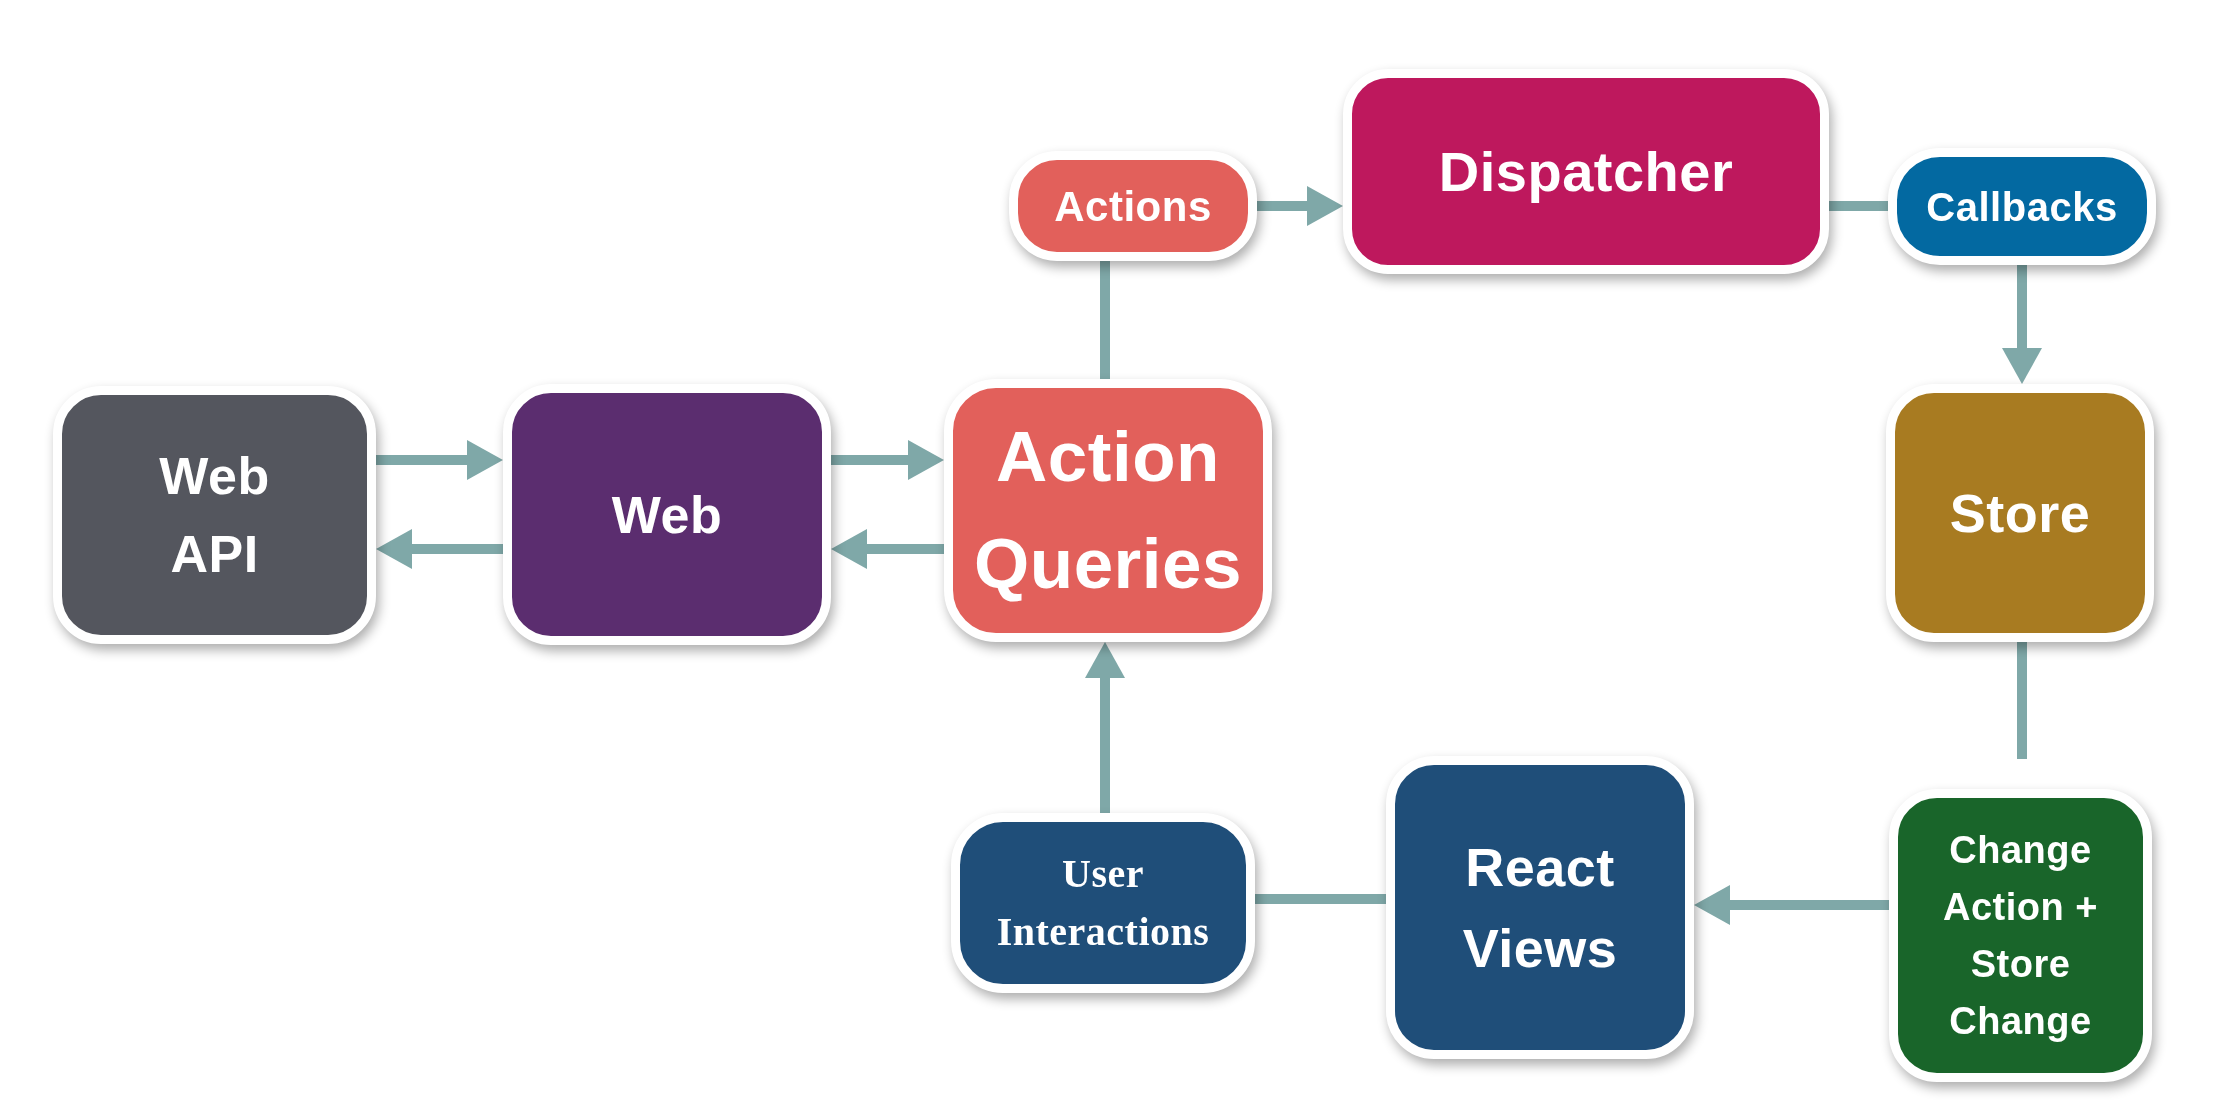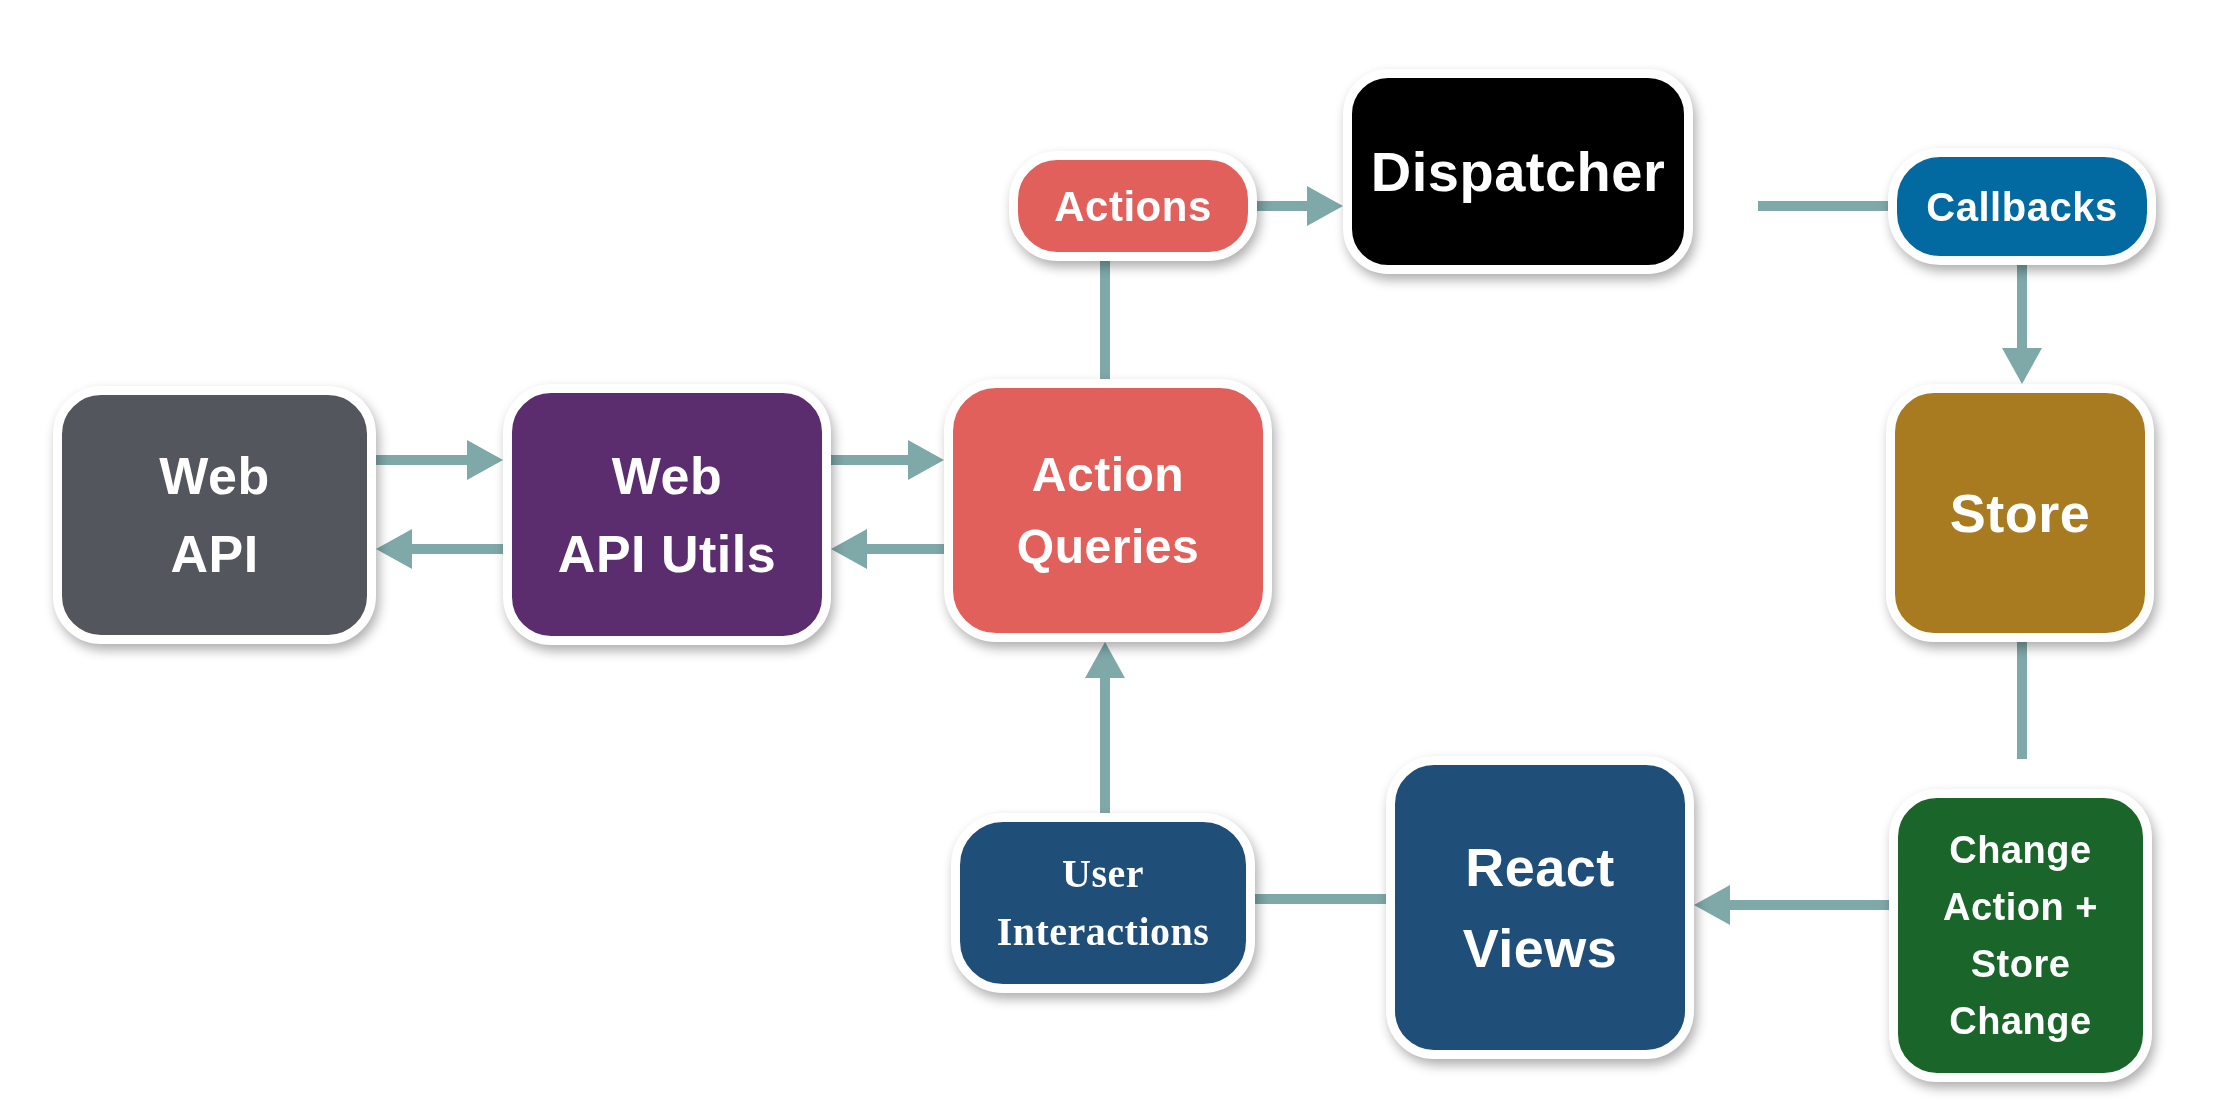--- a/index.html
+++ b/index.html
@@ -79,33 +79,32 @@
   <div class="head arrow-up" style="left:1085px;top:642px;"></div>
   <div class="line" style="left:1100px;top:678px;width:10px;height:135px;"></div>
 
   <div class="node" style="left: 53px; top: 386px; width: 323px; height: 258px; border-radius: 48px; font-size: 52px; background: rgb(84, 86, 94);">
     <span>Web</span>
     <span>API</span>
   </div>
 
   <div class="node" style="left: 503px; top: 384px; width: 328px; height: 261px; border-radius: 48px; font-size: 52px; background: rgb(91, 45, 111);">
     <span>Web</span>
-    <span>API Utils</span>
   </div>
 
-  <div class="node" style="left: 944px; top: 379px; width: 328px; height: 263px; border-radius: 52px; font-size: 48px; background: rgb(226, 96, 91);">
+  <div class="node" style="left: 944px; top: 379px; width: 328px; height: 263px; border-radius: 52px; font-size: 71px; background: rgb(226, 96, 91);">
     <span>Action</span>
     <span>Queries</span>
   </div>
 
   <div class="node" style="left: 1009px; top: 151px; width: 248px; height: 110px; border-radius: 48px; font-size: 42px; background: rgb(226, 96, 91);">
     <span>Actions</span>
   </div>
 
-  <div class="node" style="left: 1343px; top: 69px; width: 350px; height: 205px; border-radius: 45px; font-size: 56px; background: #000000;">
+  <div class="node" style="left: 1343px; top: 69px; width: 486px; height: 205px; border-radius: 45px; font-size: 56px; background: #be185d;">
     <span>Dispatcher</span>
   </div>
 
   <div class="node" style="left: 1888px; top: 148px; width: 268px; height: 117px; border-radius: 52px; font-size: 40px; background: #0369a1;">
     <span>Callbacks</span>
   </div>
 
   <div class="node" style="left: 1886px; top: 384px; width: 268px; height: 258px; border-radius: 48px; font-size: 54px; background: rgb(168, 123, 33);">
     <span>Store</span>
   </div>

